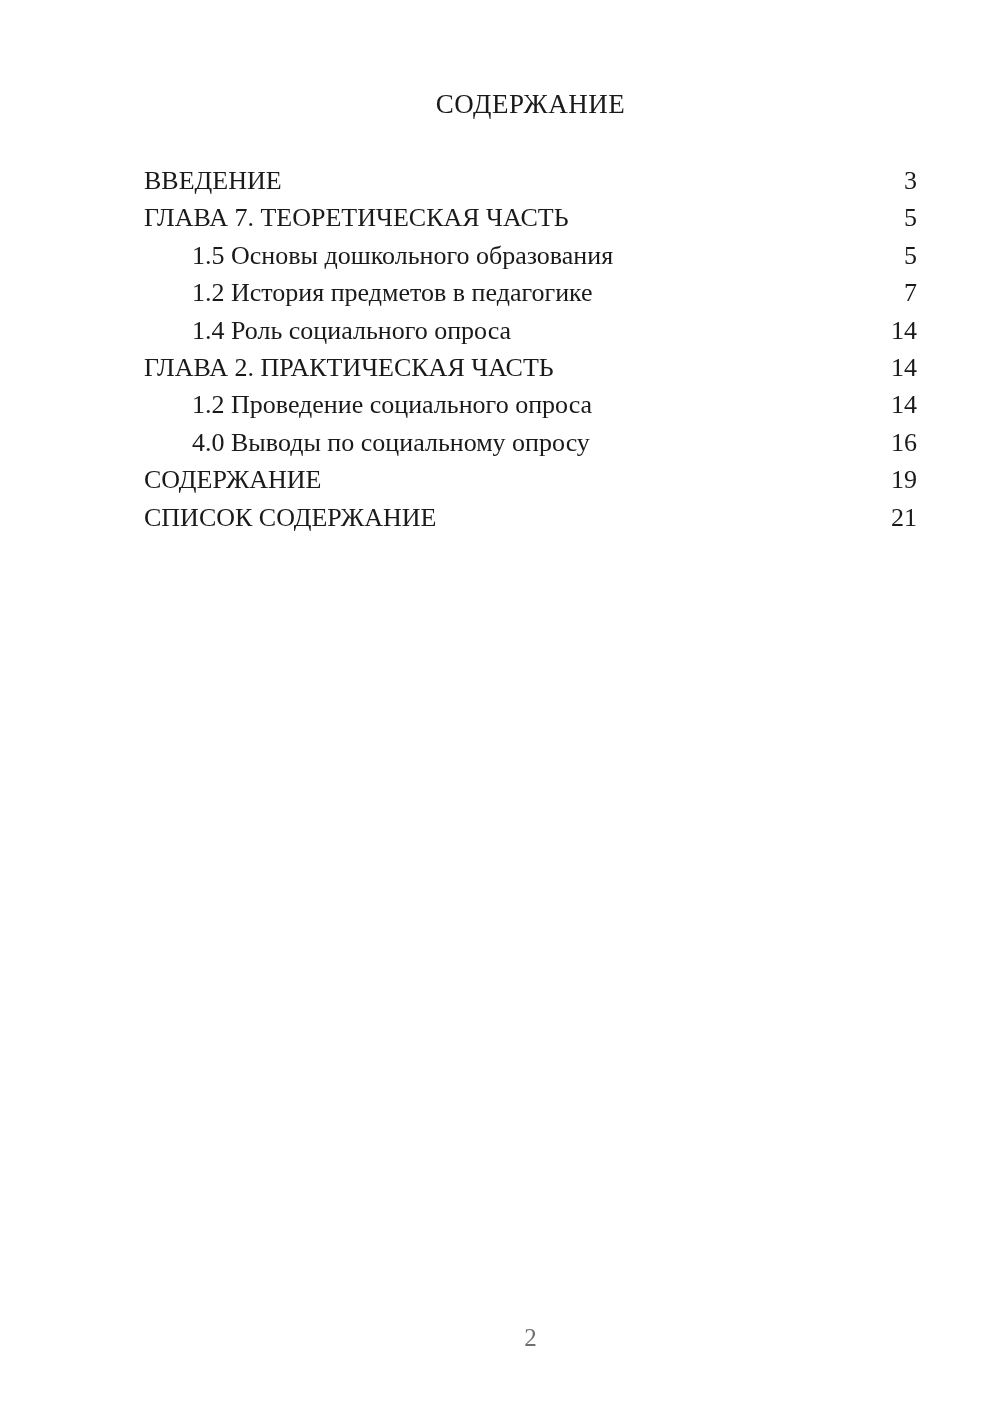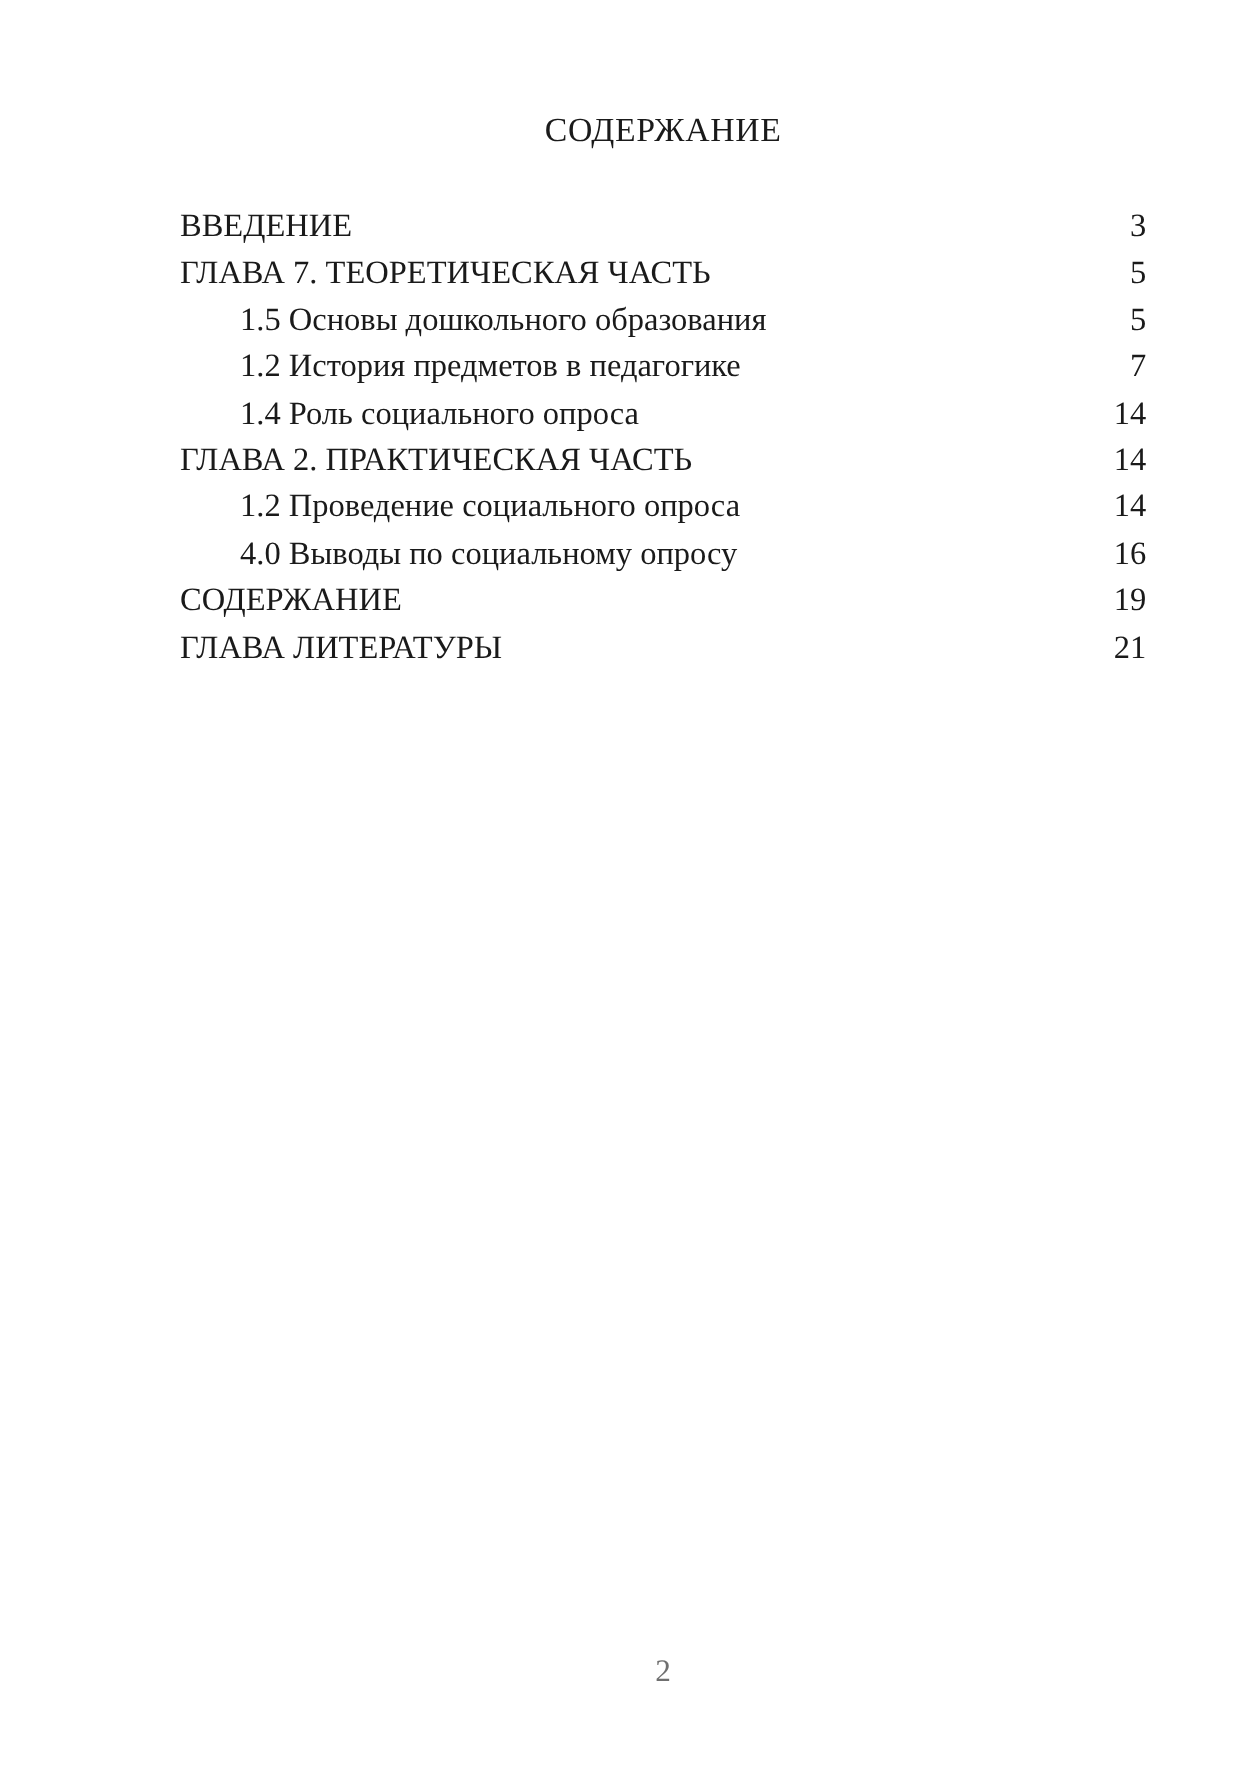--- a/index.html
+++ b/index.html
@@ -94,20 +94,20 @@
       </div>
       <div class="toc-row sub">
         <span class="toc-label">4.0 Выводы по социальному опросу</span>
         <span class="toc-page">16</span>
       </div>
       <div class="toc-row">
         <span class="toc-label">СОДЕРЖАНИЕ</span>
         <span class="toc-page">19</span>
       </div>
       <div class="toc-row">
-        <span class="toc-label">ГЛАВА ЛИТЕРАТУРЫ</span>
+        <span class="toc-label">СПИСОК СОДЕРЖАНИЕ</span>
         <span class="toc-page">21</span>
       </div>
     </div>
 
   <div class="footer-page-num">2</div>
 
 </div>
 
 </body></html>

